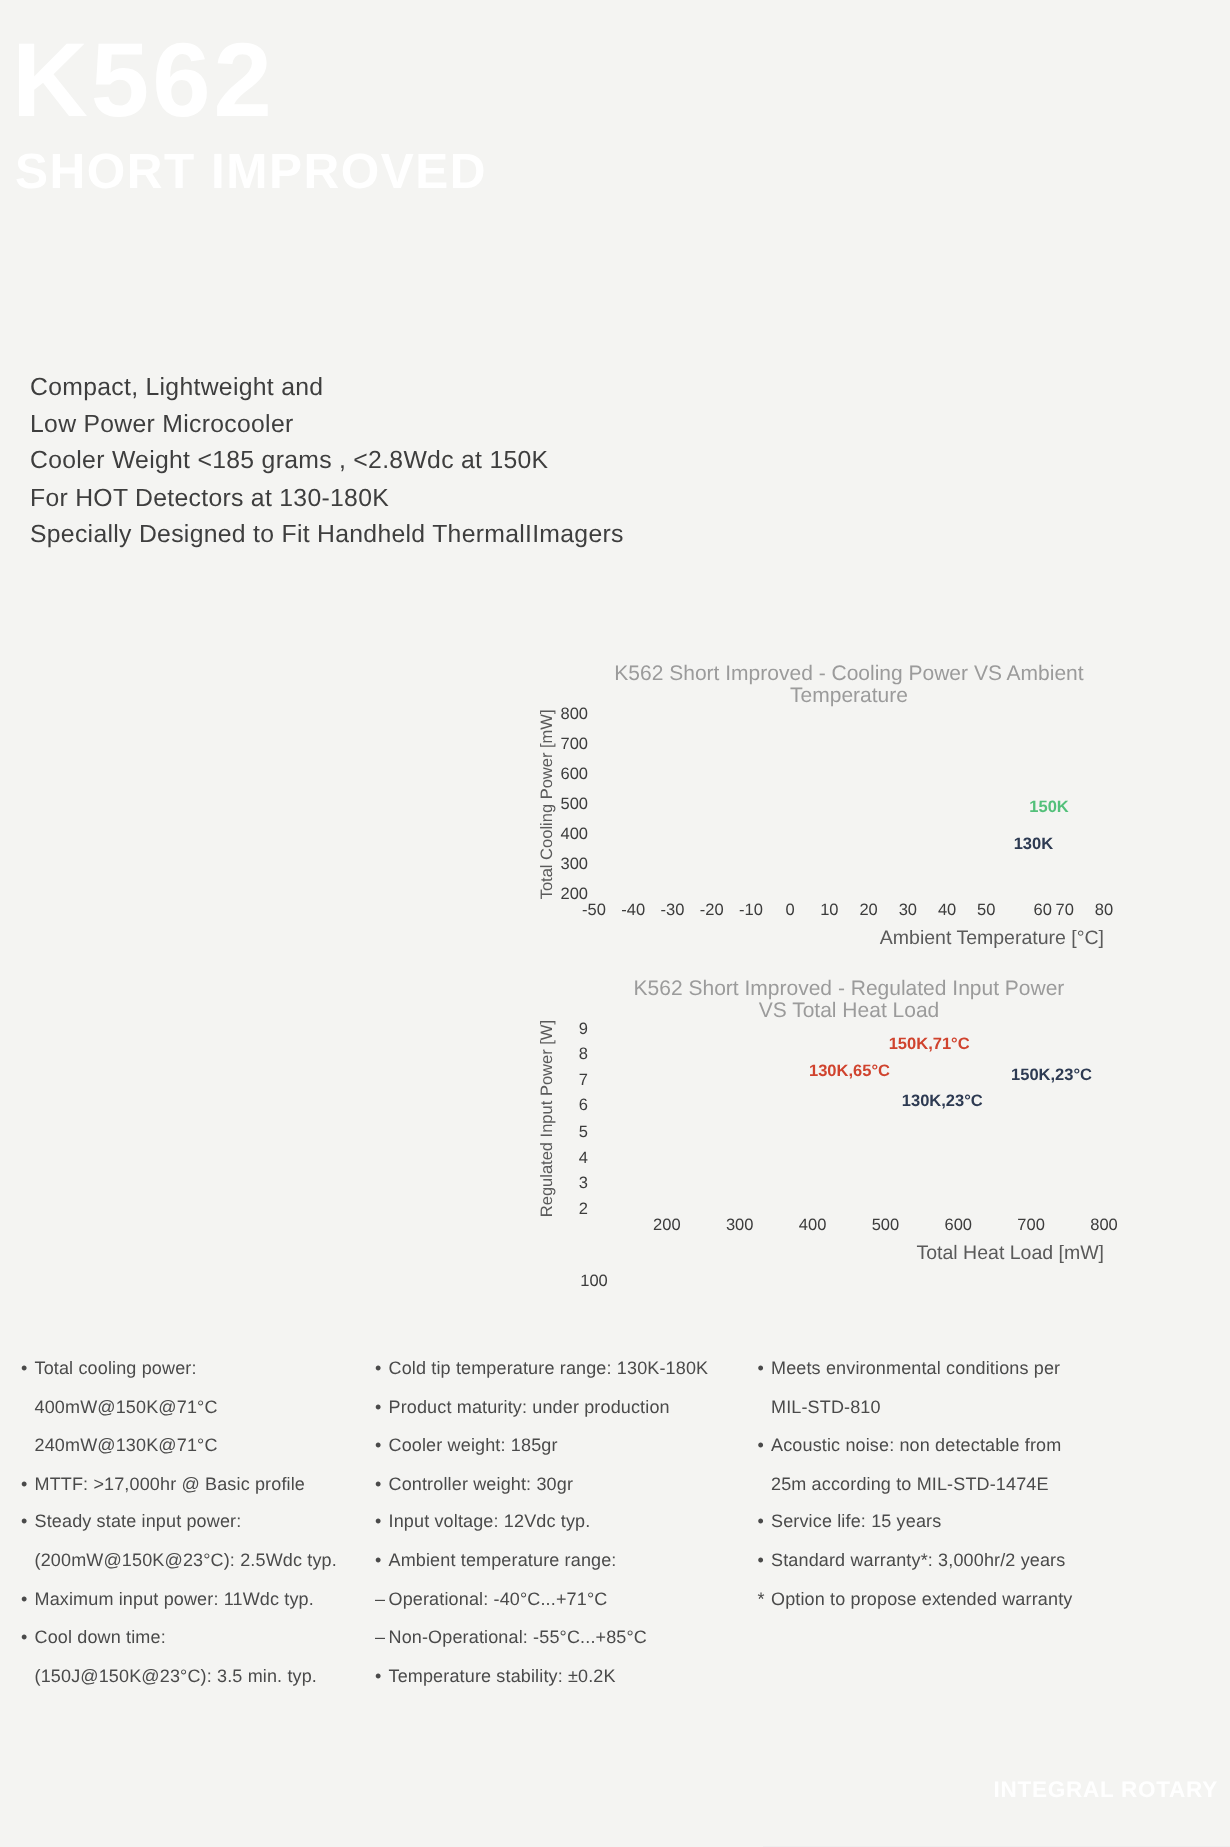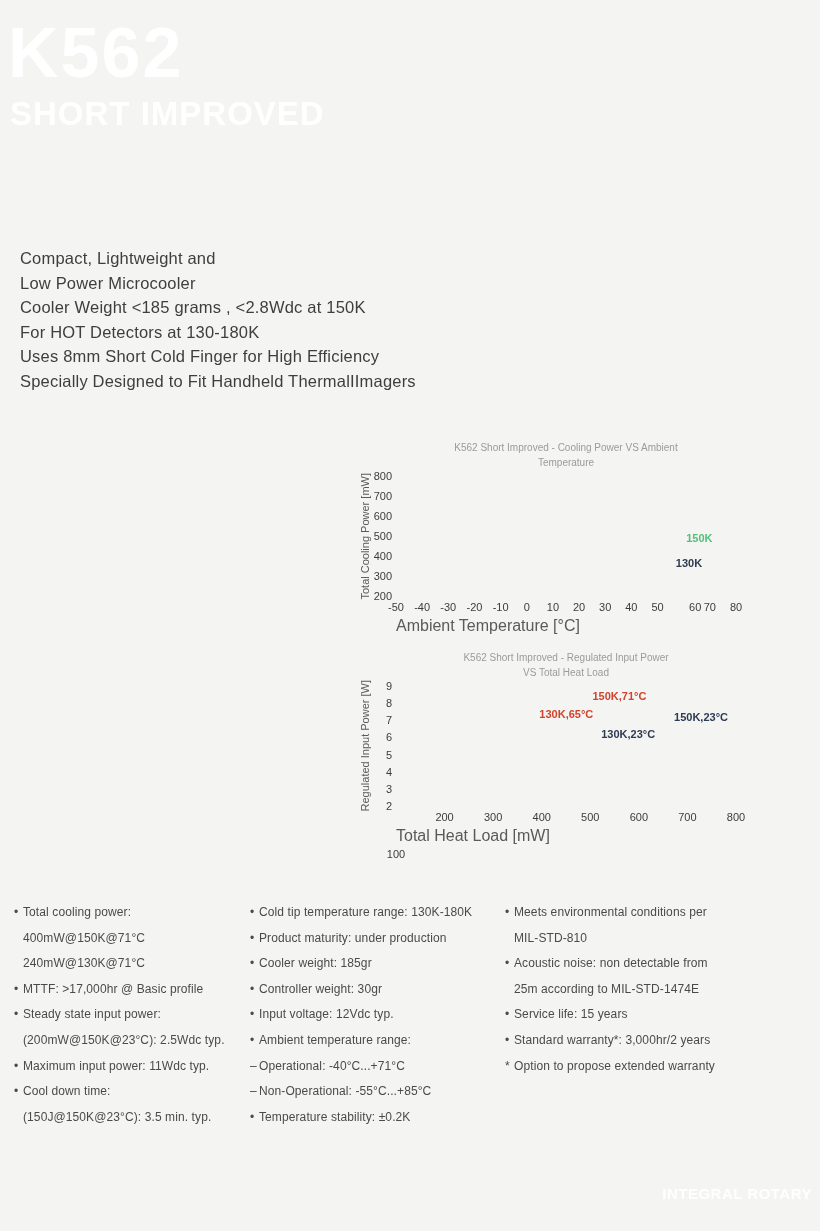--- a/index.html
+++ b/index.html
@@ -23,21 +23,21 @@
   .intro{
     position:absolute;left:20px;top:246px;
     font-size:16.5px;line-height:24.5px;color:#3e3e3e;letter-spacing:0.2px;
   }
   
   .chart{position:absolute;left:338px;width:424px;height:206px;}
   #chart1{top:434px;}
   #chart2{top:644px;}
   .c-title{
     position:absolute;left:48px;top:7px;width:360px;text-align:center;
-    font-size:10px;line-height:14.5px;color:#9b9b9b;
+    font-size:14px;line-height:14.5px;color:#9b9b9b;
   }
   .c-ylab{
     position:absolute;left:20px;top:36px;width:14px;height:132px;
     display:flex;align-items:center;justify-content:center;
   }
   .c-ylab span{
     writing-mode:vertical-rl;transform:rotate(180deg);
     font-size:11px;color:#5a5a5a;white-space:nowrap;
   }
   .c-yticks{
@@ -49,22 +49,22 @@
   .c-ann{
     position:absolute;transform:translate(-50%,-50%);
     font-size:11px;font-weight:700;white-space:nowrap;
   }
   .c-xticks{position:absolute;left:58px;top:167px;width:340px;height:14px;}
   .c-xticks span{
     position:absolute;transform:translateX(-50%);
     font-size:11px;color:#3c3c3c;white-space:nowrap;
   }
   .c-xlabel{
-    position:absolute;left:58px;top:183px;width:340px;text-align:left;
-    font-size:16px;color:#5a5a5a;
+    position:absolute;left:58px;top:183px;width:340px;text-align:right;
+    font-size:13px;color:#5a5a5a;
   }
   
   .spec-heading{
     position:absolute;left:8px;top:864px;margin:0;
     font-size:25px;font-weight:400;letter-spacing:1.5px;color:#34342e;
   }
   .spec-grid{
     position:absolute;left:8px;top:905px;width:804px;
     display:grid;grid-template-columns:236px 255px 1fr;
   }
@@ -86,21 +86,20 @@
 <div class="page">
 
   <h1 class="k-title">K562</h1>
   <h2 class="k-sub">SHORT IMPROVED</h2>
 
   <div class="intro" id="intro">
       <div>Compact, Lightweight and</div>
       <div>Low Power Microcooler</div>
       <div>Cooler Weight &lt;185 grams , &lt;2.8Wdc at 150K</div>
       <div>For HOT Detectors at 130-180K</div>
-      <div>Uses 8mm Short Cold Finger for High Efficiency</div>
       <div>Specially Designed to Fit Handheld ThermalIImagers</div>
     </div>
 
   <div class="chart" id="chart1">
       <div class="c-title">
         <div>K562 Short Improved - Cooling Power VS Ambient</div>
         <div>Temperature</div>
       </div>
       <div class="c-ylab">
         <span>Total Cooling Power [mW]</span>

